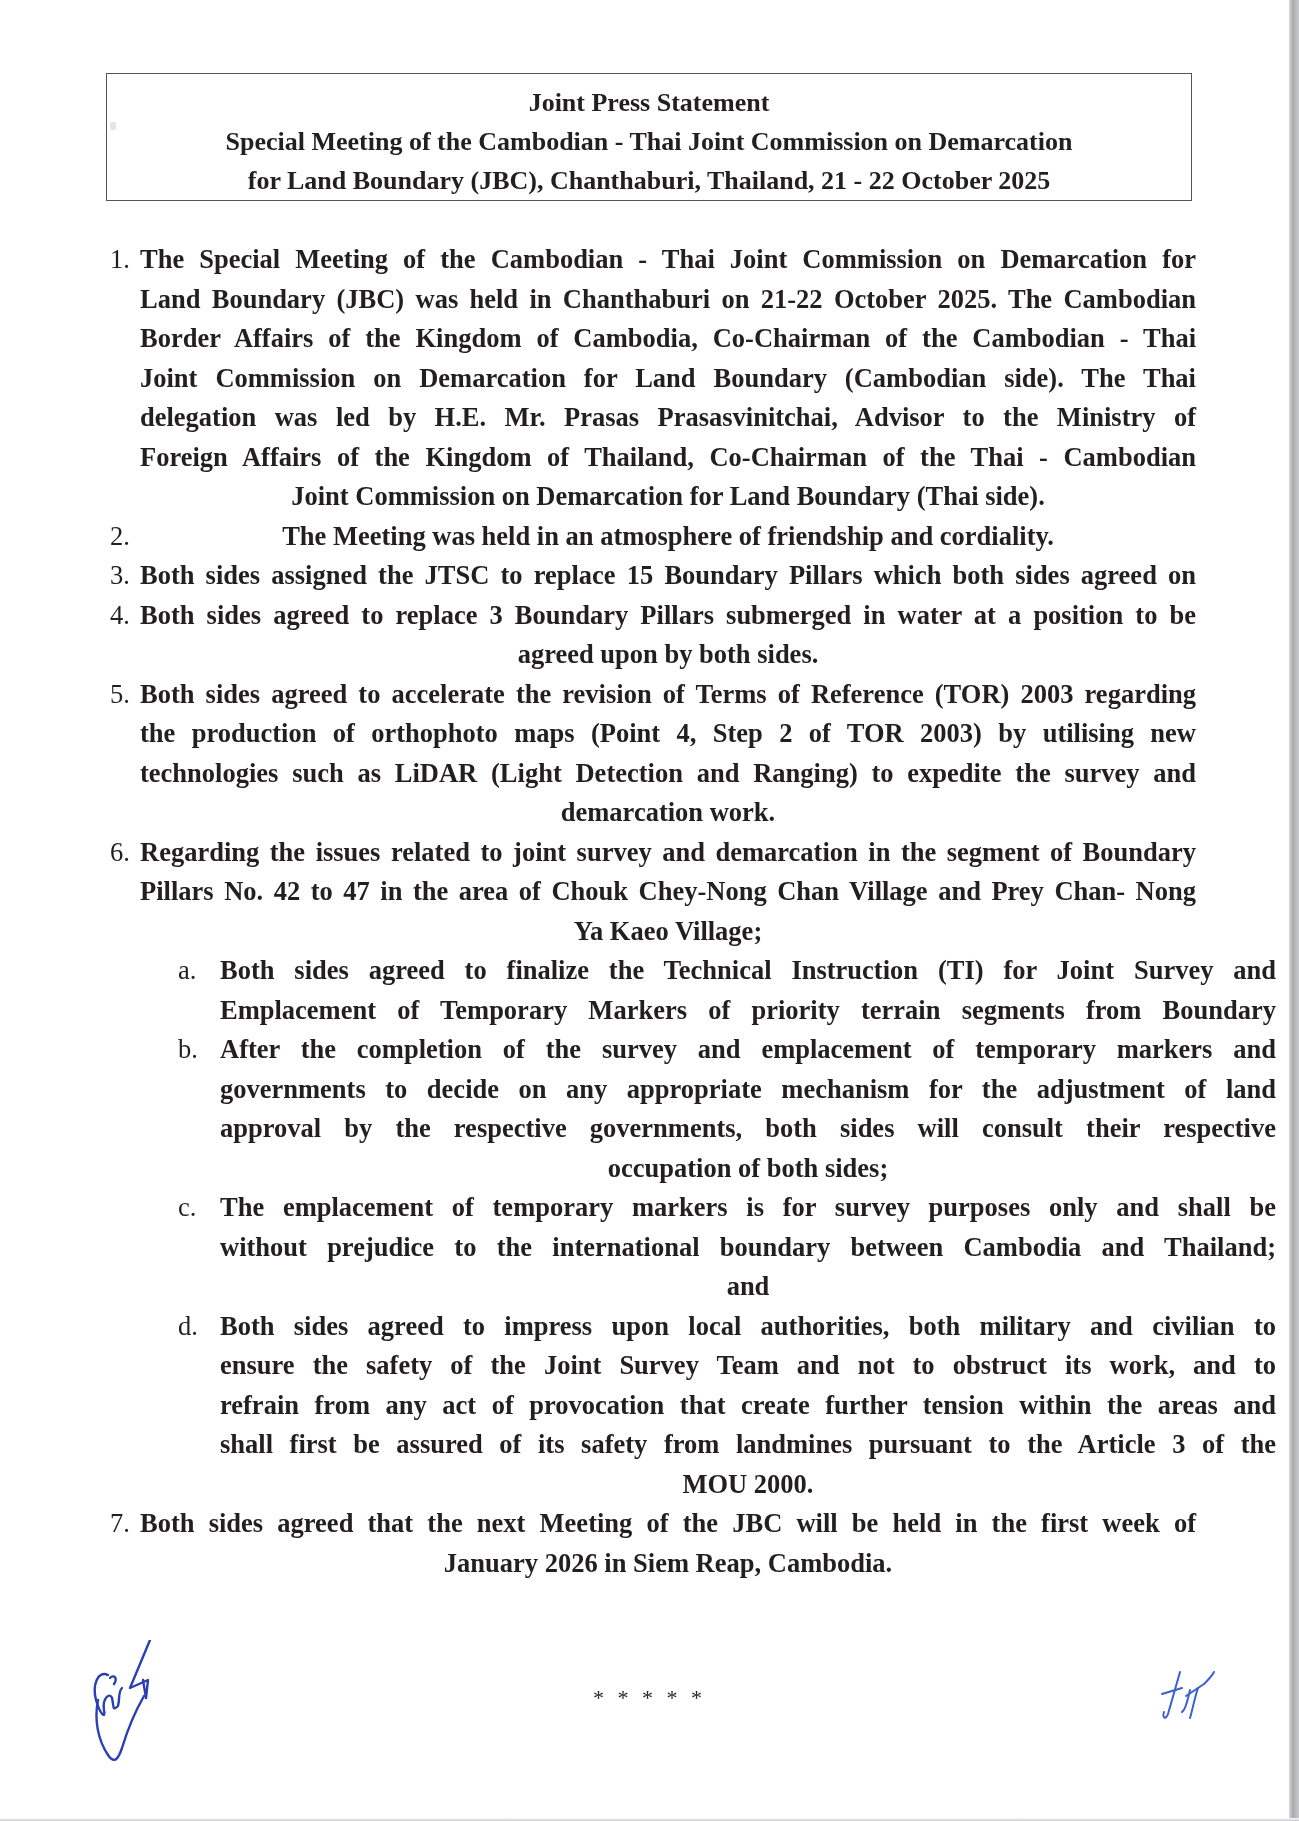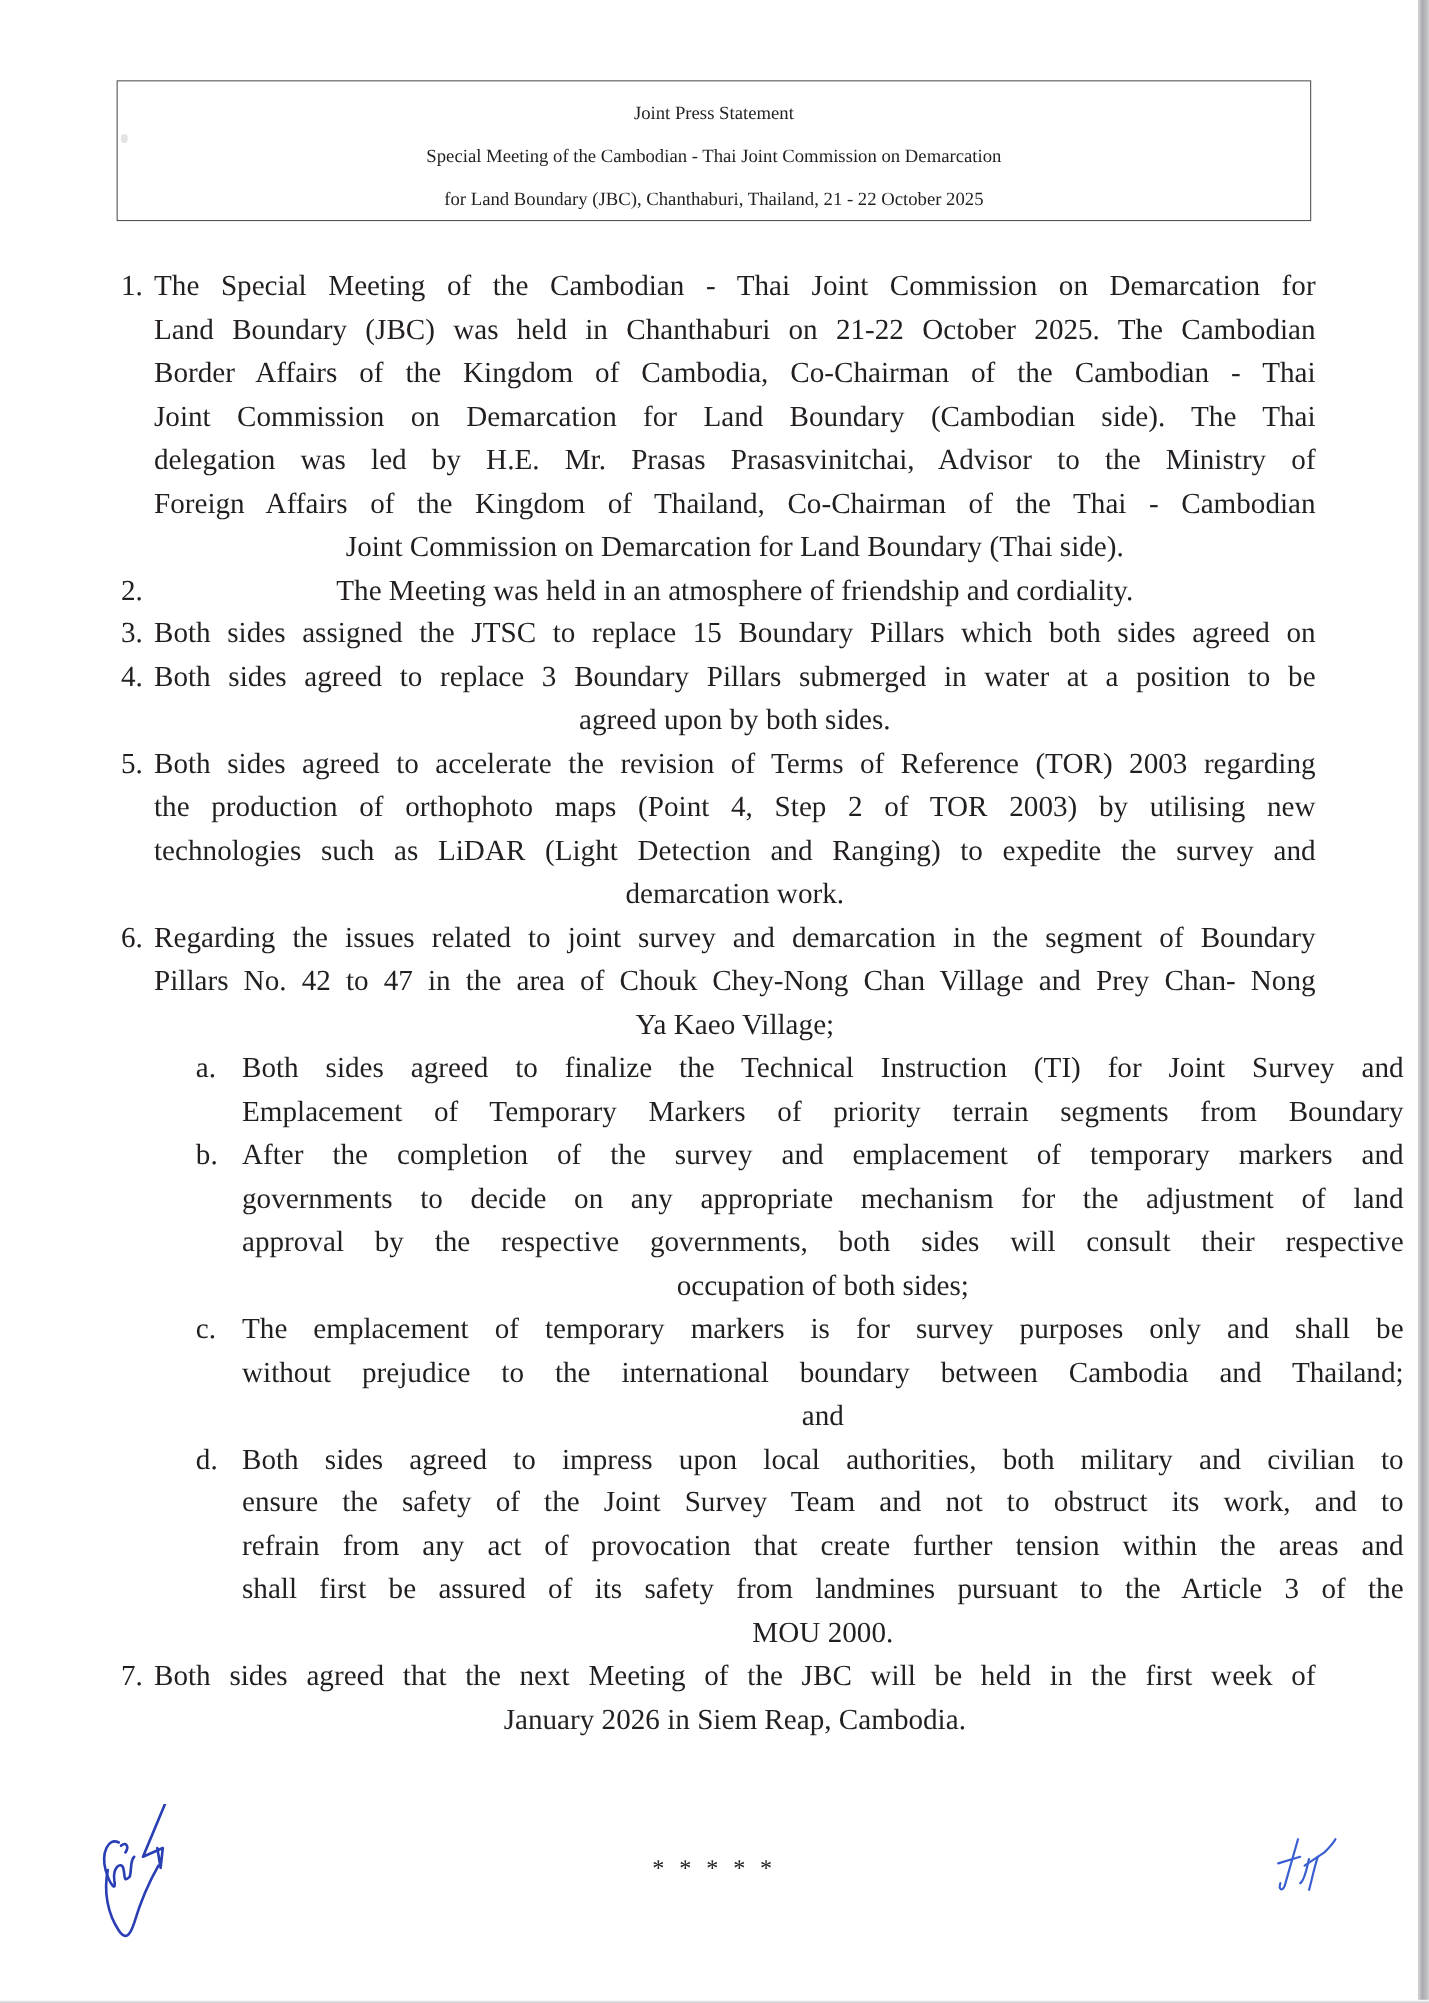--- a/index.html
+++ b/index.html
@@ -33,22 +33,22 @@
     }
     .title-box {
       position: absolute;
       left: 106px;
       top: 73px;
       width: 1086px;
       height: 128px;
       border: 1.5px solid #555;
       box-sizing: border-box;
       text-align: center;
-      font-weight: normal;
-      font-size: 17px;
+      font-weight: bold;
+      font-size: 26px;
       line-height: 39px;
       padding-top: 9px;
     }
     .title-line {
       display: block;
       white-space: nowrap;
     }
     .content {
       position: absolute;
       left: 106px;
@@ -86,20 +86,21 @@
     .sub-item .letter {
       position: absolute;
       left: -42px;
       top: 0;
     }
     .sub-item .lines {
       width: 960px;
     }
     .item .lines {
       width: 1056px;
+      font-weight: bold;
     }
     .stars {
       position: absolute;
       left: 0;
       width: 1299px;
       top: 1685px;
       text-align: center;
       font-size: 22px;
       letter-spacing: 4px;
     }

